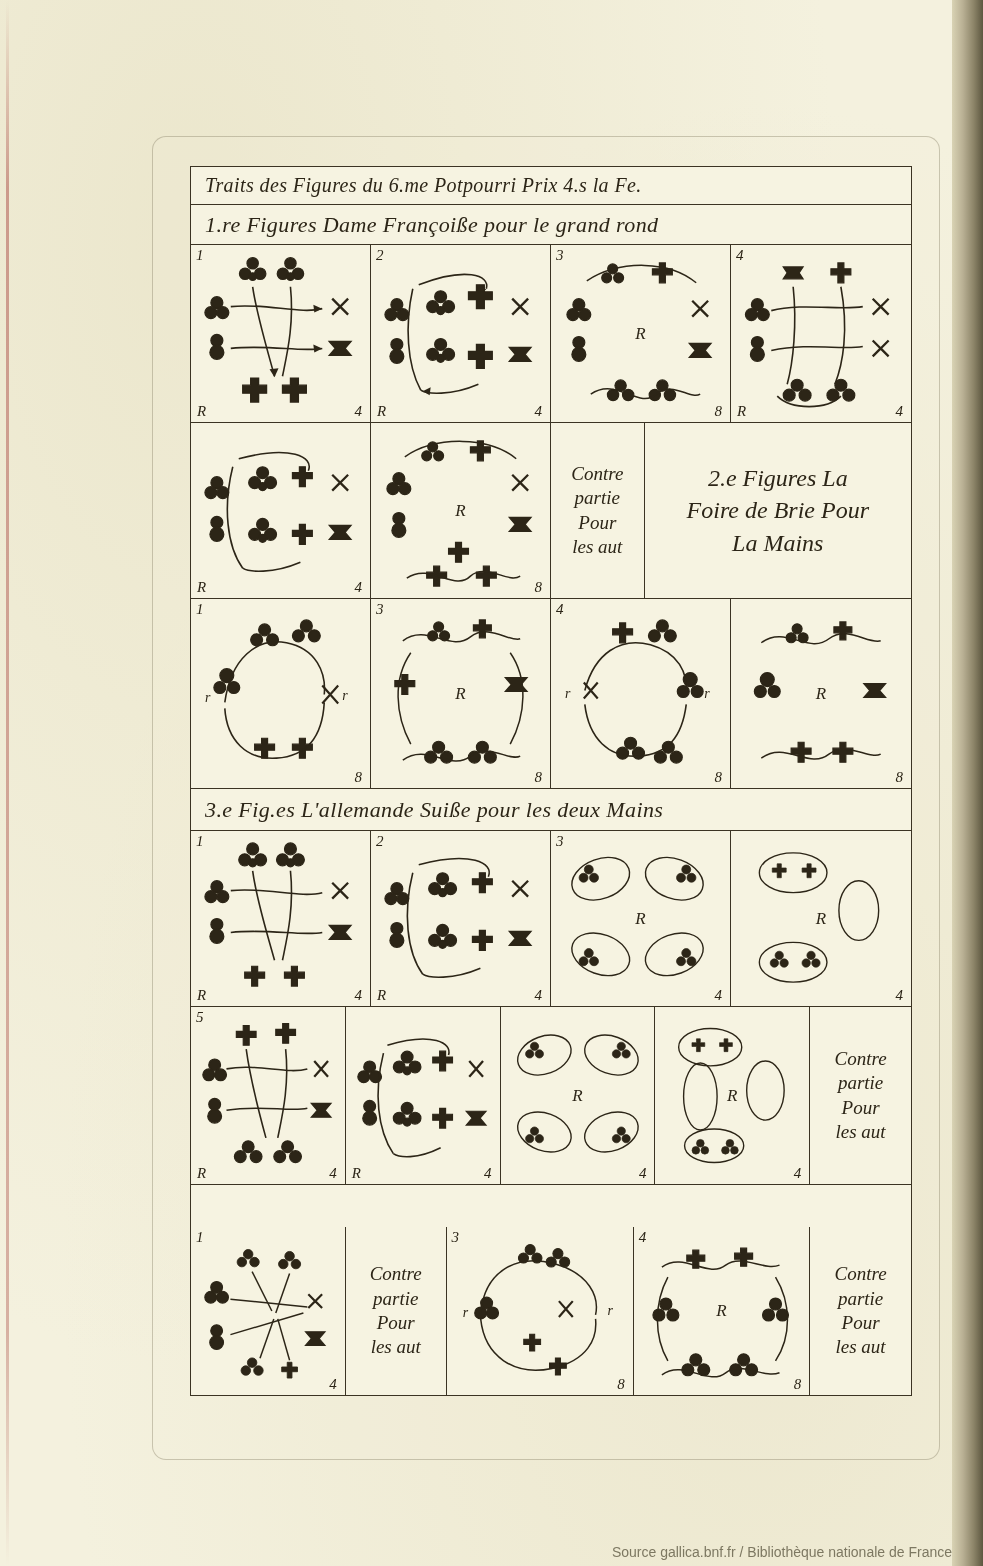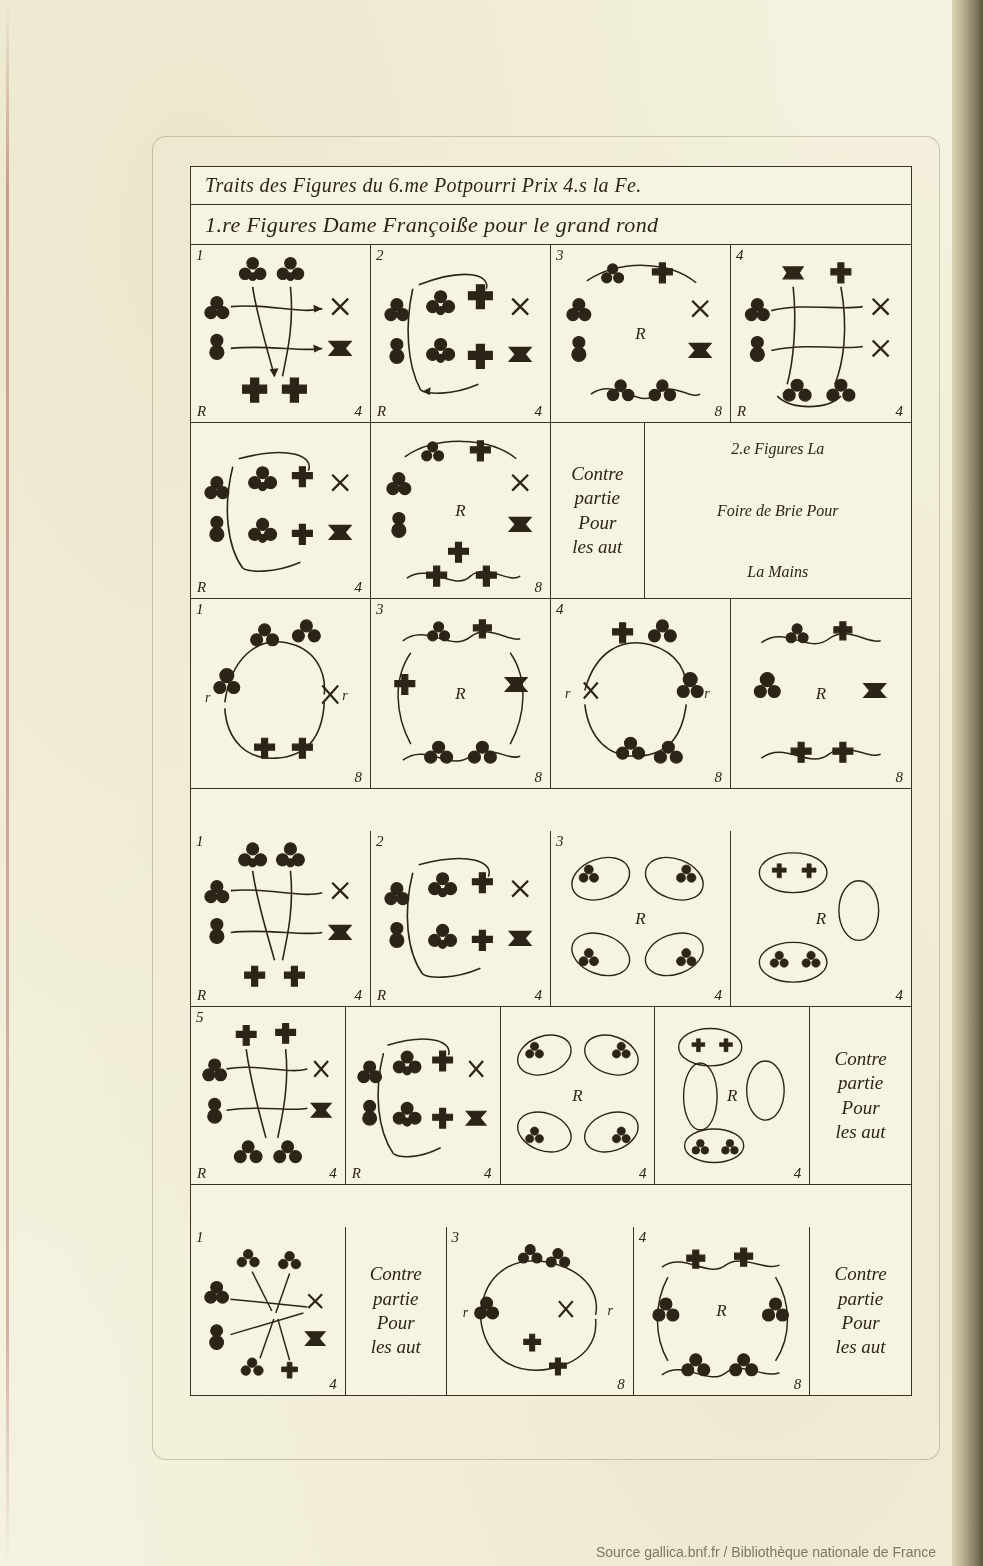--- a/index.html
+++ b/index.html
@@ -158,32 +158,30 @@
   
   .fig2head {
     display: flex;
     flex-direction: column;
     align-items: center;
     justify-content: center;
     font-style: italic;
     color: #2c2517;
     line-height: 1.35;
     height: 100%;
-    font-size: 16px;
+    font-size: 24px;
     text-align: left;
-    gap: 40px;
   }
 
   
   .footer {
     position: absolute;
     left: 0; bottom: 6px;
     width: 952px;
     text-align: right;
-    padding-right: 16px;
     box-sizing: border-box;
     font-family: "Liberation Sans", sans-serif;
     font-size: 14px;
     color: #7d7862;
   }
 </style>
 </head>
 <body>
 
 <div class="scan">
@@ -667,20 +665,23 @@
               <path d="M30,44 C54,26 78,56 98,40 C116,26 138,46 150,42"></path>
               <path d="M30,160 C54,142 78,172 98,156 C116,142 138,162 150,156"></path>
             </g>
           </g>
         </svg>
         <span class="centerR">R</span>
         <span class="count">8</span>
       </div>
     </div>
 
+    <div class="band title-band hdr2" style="top:622px; height:42px;">
+      <span>3.e Fig.es L'allemande Suiße pour les deux Mains</span>
+    </div>
 
     <div class="row" style="top:664px; height:176px;">
       <div class="cell" style="width:25%;">
         <span class="num">1</span>
         <svg class="figsvg" viewBox="0 0 180 176">
           <g fill="#2c2517" stroke="#2c2517" stroke-width="1.2">
             <g transform="translate(62,26)">
                 <circle cx="0" cy="-8" r="6"></circle>
                 <circle cx="-8" cy="3" r="6"></circle>
                 <circle cx="8" cy="3" r="6"></circle>

